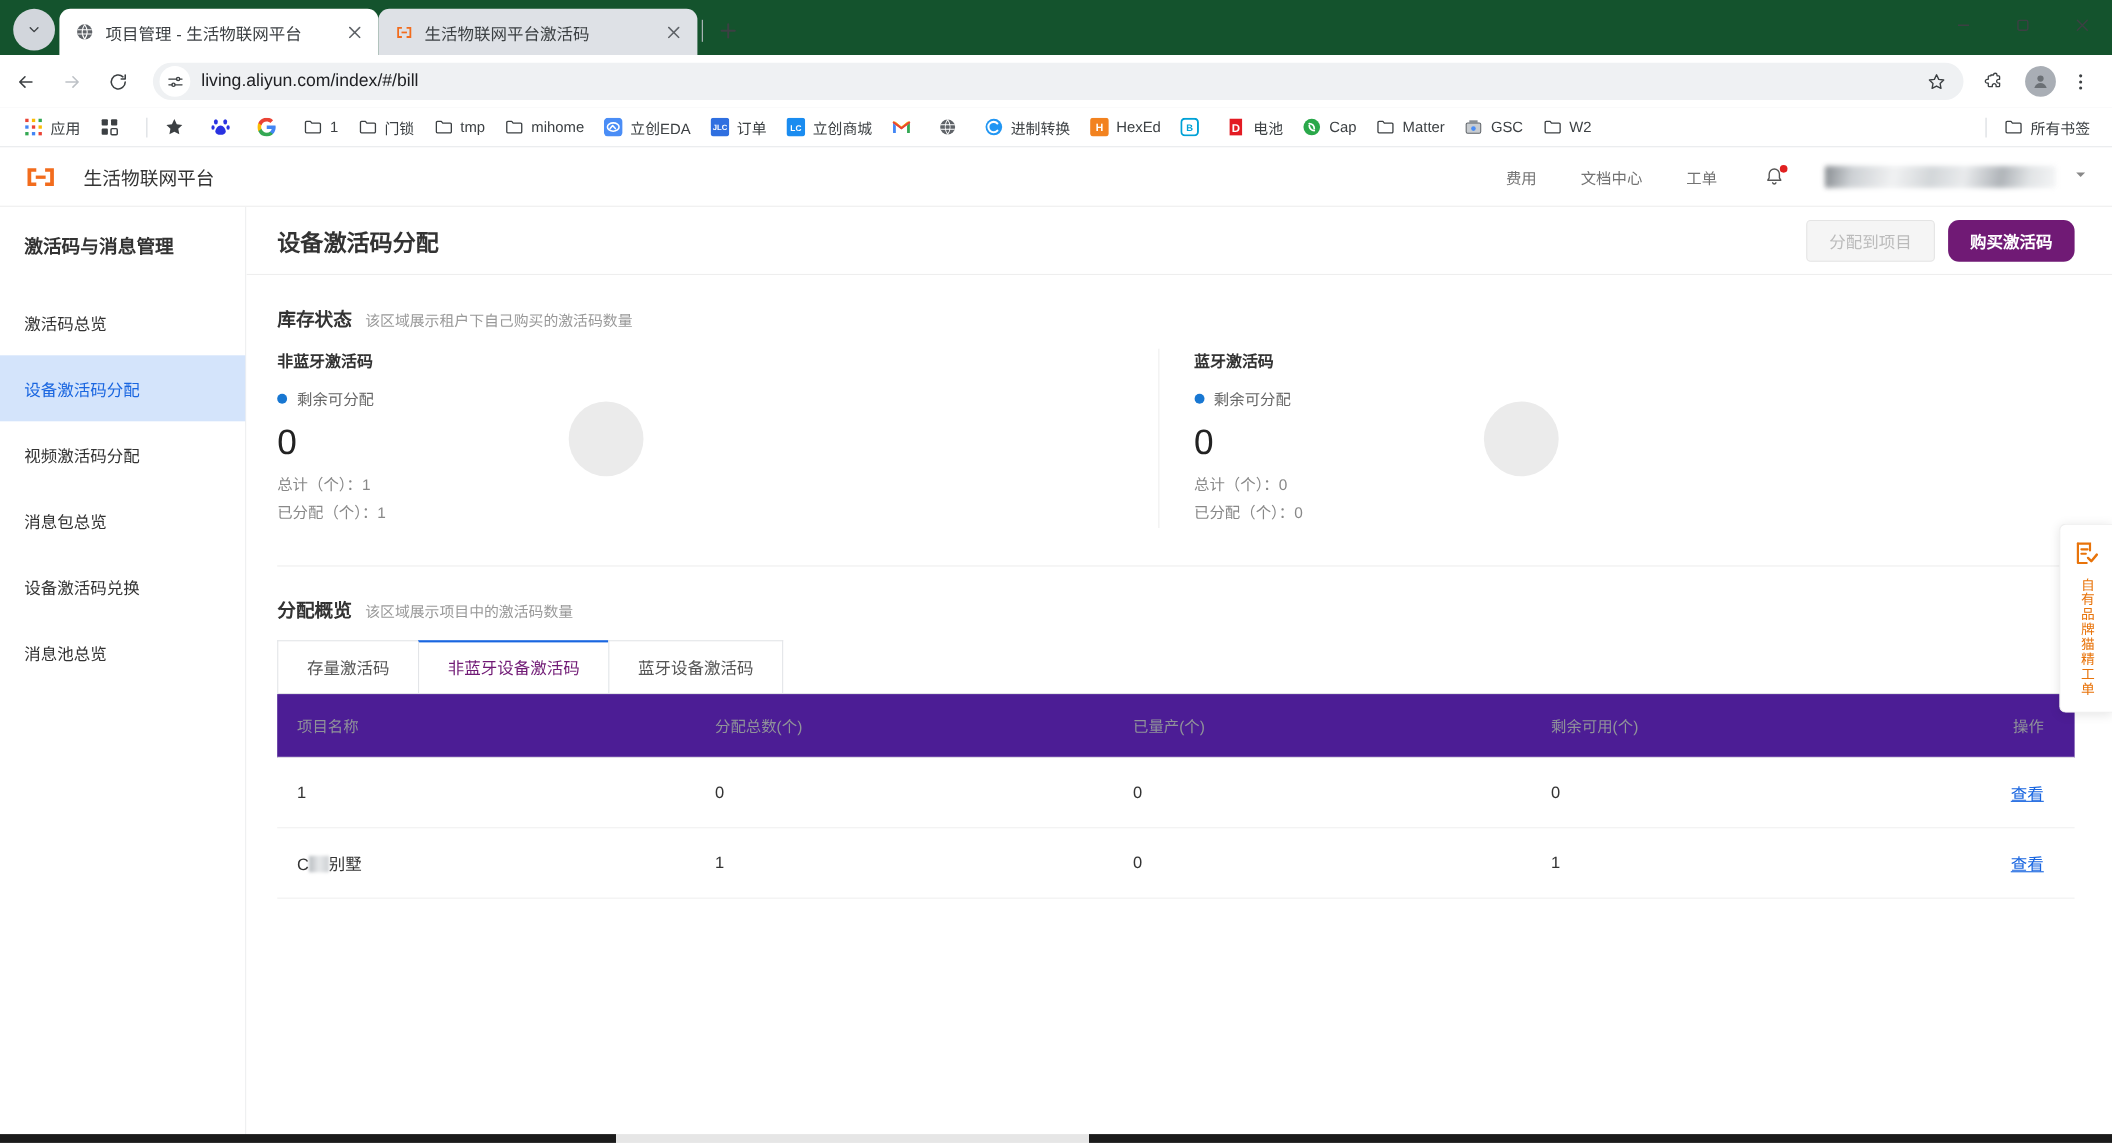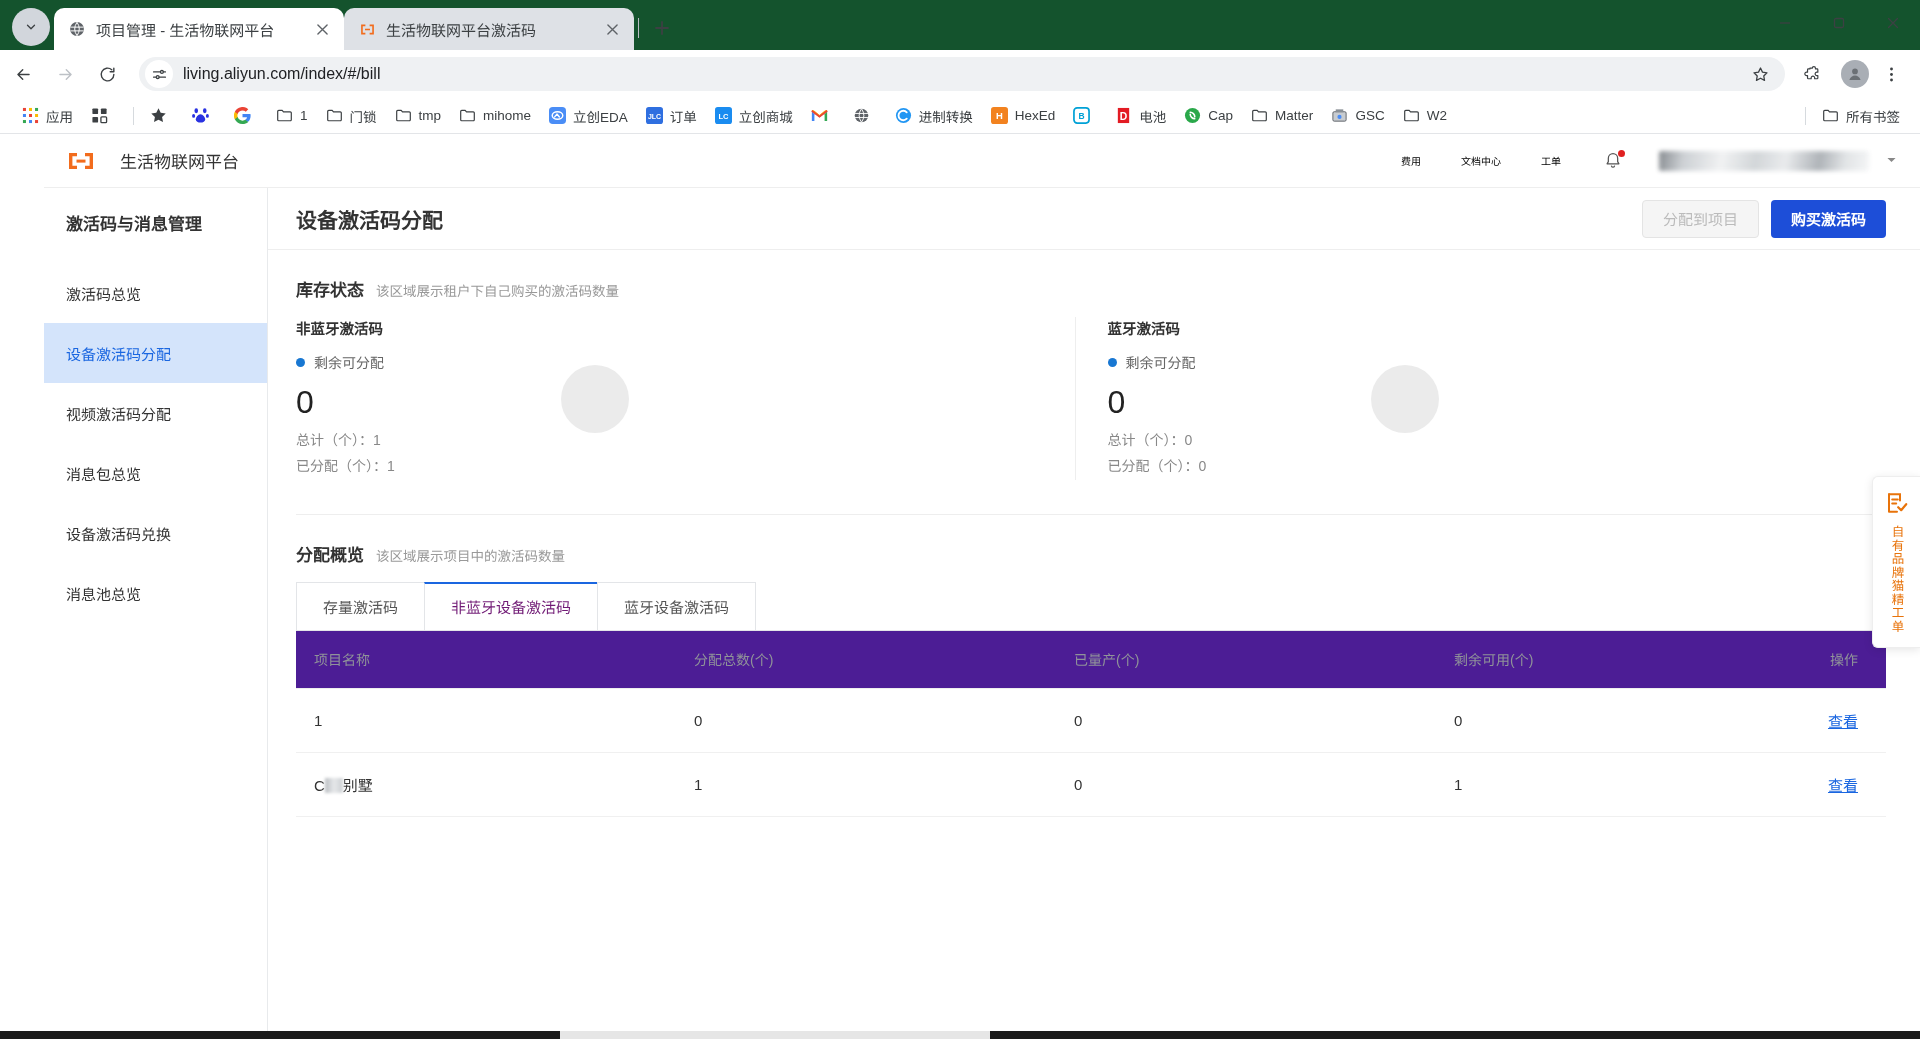--- a/index.html
+++ b/index.html
@@ -64,30 +64,30 @@
   .bm { display: flex; align-items: center; height: 26px; padding: 0 8px;
         border-radius: 5px; margin-right: 2px; white-space: nowrap; }
   .bm-ico { width: 17px; height: 17px; margin-right: 7px; flex: 0 0 17px;
             display: flex; align-items: center; justify-content: center; }
   .bm-label { font-size: 13.5px; color: #3c4043; }
   .bm-divider { width: 1px; height: 18px; background: #d6dade; margin: 0 8px; }
   .bm-spacer { flex: 1; }
 
   
   .page { flex: 1; background: #ffffff; display: flex; flex-direction: column;
-          overflow: hidden; position: relative; padding-left: 44px; }
+          overflow: hidden; position: relative; }
 
   .appbar { height: 54px; background: #ffffff; display: flex; align-items: center;
             border-bottom: 1px solid #eeeeee; padding: 0 22px 0 22px; }
   .logo-mark { width: 30px; height: 30px; flex: 0 0 30px; display: flex;
                align-items: center; justify-content: center; }
   .brand { font-size: 17px; color: #333333; margin-left: 24px; }
   .appbar-spacer { flex: 1; }
   .appnav { display: flex; align-items: center; }
-  .appnav-item { font-size: 10px; color: #000000; margin-left: 40px; }
+  .appnav-item { font-size: 14px; color: #737373; margin-left: 40px; }
   .bell-wrap { position: relative; margin-left: 42px; width: 20px; height: 22px; }
   .bell-dot { position: absolute; right: -2px; top: 0px; width: 7px; height: 7px;
               border-radius: 50%; background: #e02020; }
   .account { margin-left: 36px; display: flex; align-items: center; }
   .account-mask { width: 210px; height: 20px; border-radius: 2px;
     background: linear-gradient(100deg,#7e8388 0%, #c9cdd1 12%, #f0f1f2 30%,
       #cfd3d6 46%, #e8eaec 60%, #a9aeb3 76%, #dfe2e4 88%, #f4f5f6 100%);
     filter: blur(2.2px); opacity: .92; }
   .caret { margin-left: 16px; }
 
@@ -104,21 +104,21 @@
   .content { flex: 1; background: #ffffff; overflow: hidden; position: relative; }
 
   .content-head { height: 62px; display: flex; align-items: center;
                   padding: 0 34px 0 28px; border-bottom: 1px solid #eeeeee; }
   .content-title { font-size: 21px; font-weight: bold; color: #333333; }
   .content-head-spacer { flex: 1; }
   .btn { height: 38px; border-radius: 4px; font-size: 15px; display: flex;
          align-items: center; justify-content: center; padding: 0 20px; }
   .btn-disabled { background: #f5f5f5; border: 1px solid #e4e4e4; color: #bbbbbb;
                   margin-right: 12px; }
-  .btn-primary { background: #1d4ed8; color: #ffffff; font-weight: bold; }
+  .btn-primary { background: #701a75; color: #ffffff; font-weight: bold; border-radius: 10px; }
 
   .section { padding: 26px 34px 0 28px; }
   .sect-head { display: flex; align-items: baseline; margin-bottom: 16px; }
   .sect-title { font-size: 17px; font-weight: bold; color: #333333; }
   .sect-sub { font-size: 13.5px; color: #999999; margin-left: 12px; }
 
   .stat-row { display: flex; }
   .stat-card { flex: 1; position: relative; padding-right: 30px; }
   .stat-card + .stat-card { border-left: 1px solid #eeeeee; padding-left: 32px; }
   .stat-name { font-size: 14.5px; font-weight: bold; color: #333333; margin-bottom: 14px; }

